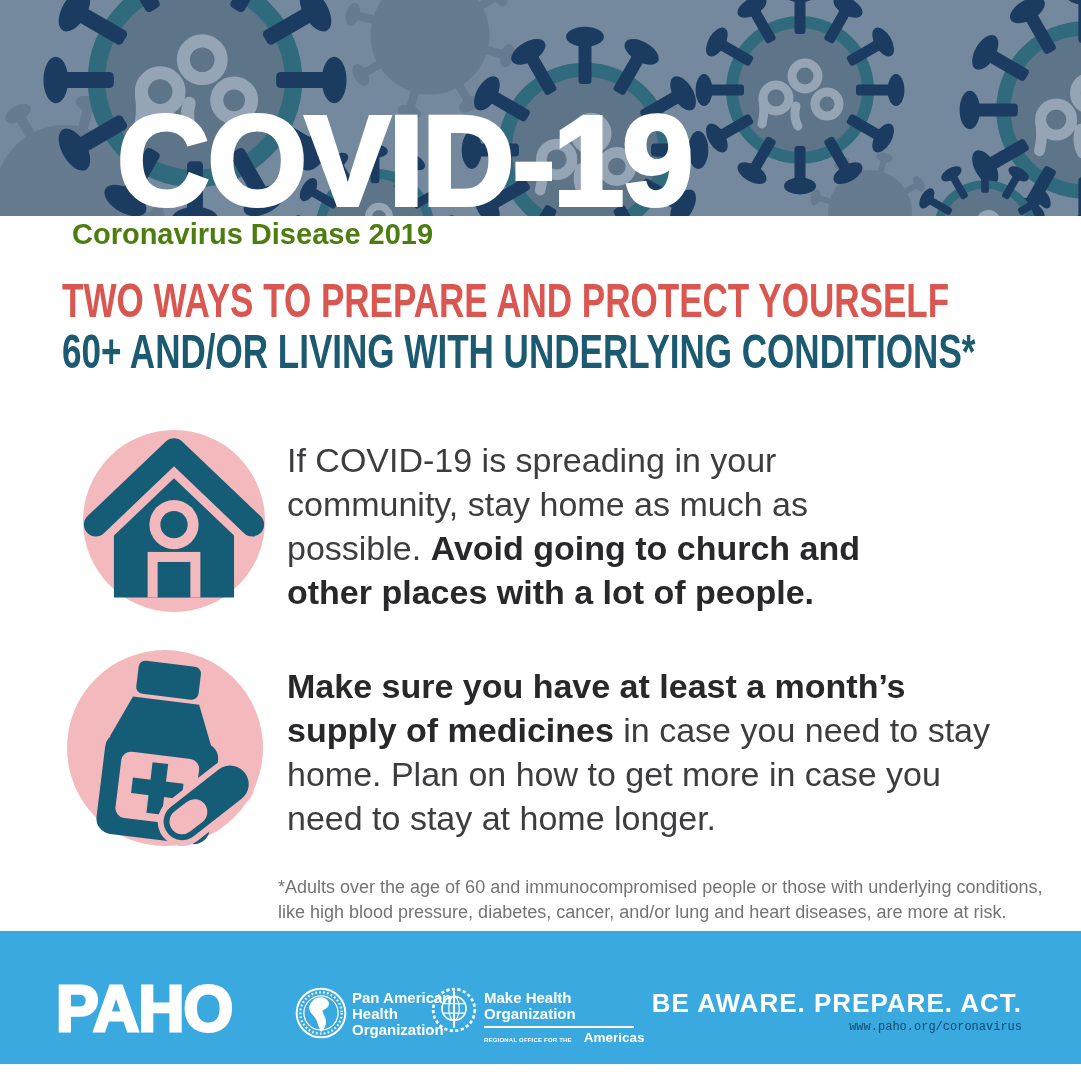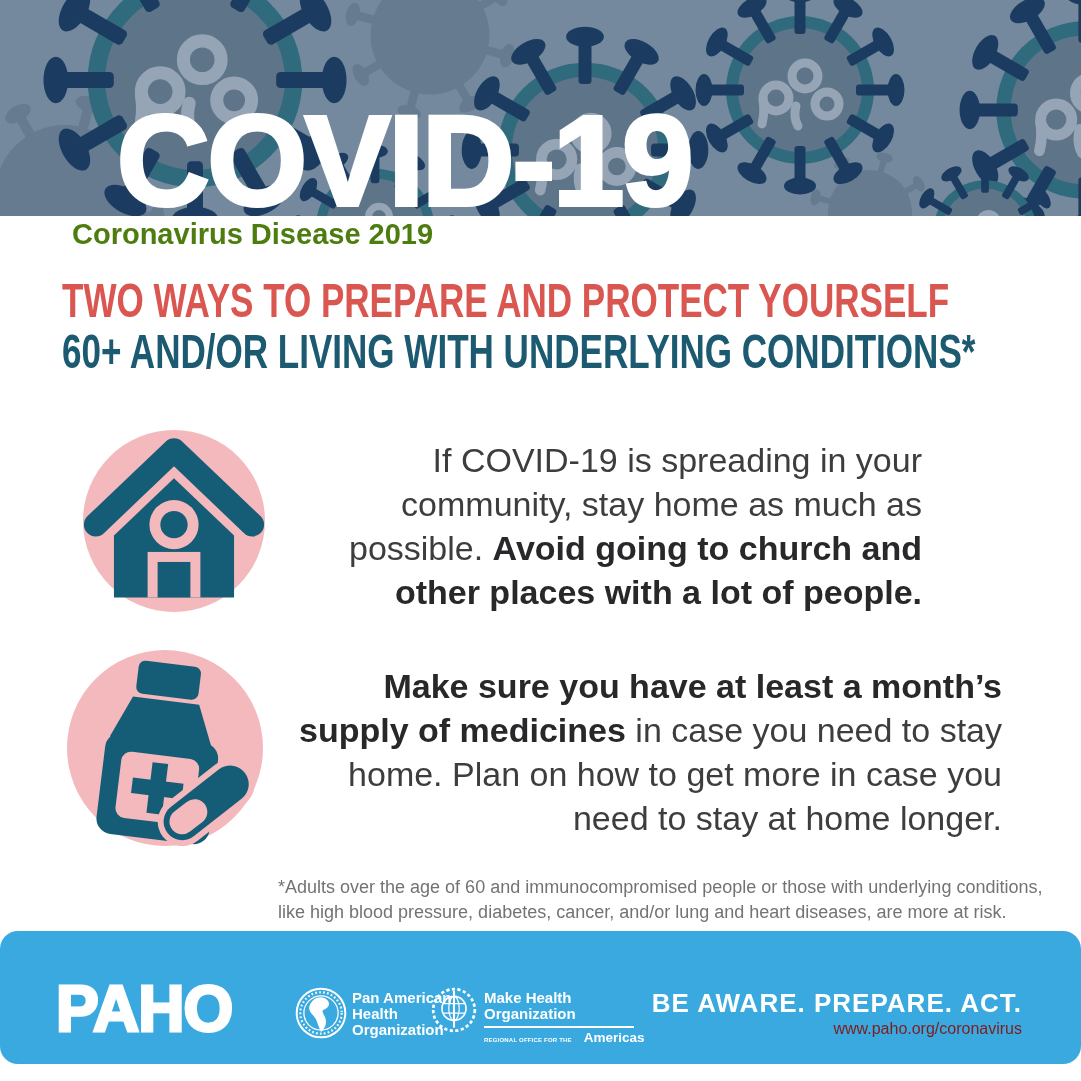--- a/index.html
+++ b/index.html
@@ -17,43 +17,43 @@
   .headline{position:absolute;left:62px;white-space:nowrap;font-weight:bold;font-size:48px;line-height:1;}
   .headline span{display:inline-block;transform:scaleX(0.73);transform-origin:left center;white-space:nowrap;}
   .headline.red{top:277px;color:#DA5650;}
   .headline.teal{top:328px;color:#1B5A70;}
 
   
   .tip-circle{position:absolute;border-radius:50%;background:#F4B9BC;}
   .circle-1{left:83px;top:430px;width:182px;height:182px;}
   .circle-2{left:67px;top:650px;width:196px;height:196px;}
   .tip-circle svg{position:absolute;left:0;top:0;width:100%;height:100%;}
-  .tip-text{position:absolute;font-size:34px;line-height:44px;color:#3D3D3F;text-align:right;}
+  .tip-text{position:absolute;font-size:34px;line-height:44px;color:#3D3D3F;}
   .tip-text b{font-weight:bold;color:#28282A;}
   .tip-1{left:287px;top:438px;width:635px;}
   .tip-2{left:287px;top:664px;width:715px;}
 
   
   .footnote{position:absolute;left:278px;top:875px;font-size:18px;line-height:24.5px;color:#737373;}
 
   
-  .footer{position:absolute;left:0;top:931px;width:1081px;height:133px;background:#39A9DF;color:#fff;border-radius:18px;}
+  .footer{position:absolute;left:0;top:931px;width:1081px;height:133px;background:#39A9DF;color:#fff;}
   .paho-wordmark{position:absolute;left:56px;top:46px;font-size:64px;line-height:1;font-weight:900;
         letter-spacing:-1px;-webkit-text-stroke:3px #fff;}
   .seal{position:absolute;left:294px;top:55px;}
   .who-emblem{position:absolute;left:430px;top:55px;}
   .org-text{position:absolute;font-size:15px;font-weight:bold;line-height:16px;white-space:nowrap;}
   .pan-text{left:352px;top:59px;}
   .who-text{left:484px;top:59px;}
   .who-rule{width:150px;height:2px;background:#fff;margin-top:4px;}
   .office-row{margin-top:2px;display:flex;align-items:baseline;gap:12px;}
   .office-label{font-size:6px;font-weight:bold;letter-spacing:0.2px;}
   .region-label{font-size:13.5px;font-weight:bold;}
   .slogan{position:absolute;right:59px;top:57px;font-size:26px;font-weight:bold;letter-spacing:1px;white-space:nowrap;}
-  .site-url{position:absolute;right:59px;top:89px;font-size:16px;color:#7f1d1d;white-space:nowrap;}
+  .site-url{position:absolute;right:59px;top:89px;font-size:12px;color:#0c4a6e;white-space:nowrap;font-family:Liberation Mono, monospace;}
 </style>
 </head>
 <body>
 
 <div class="page">
 
   <div class="banner">
     <svg width="1081" height="216" viewBox="0 0 1081 216">
       <defs>
         <g id="virusFull">

